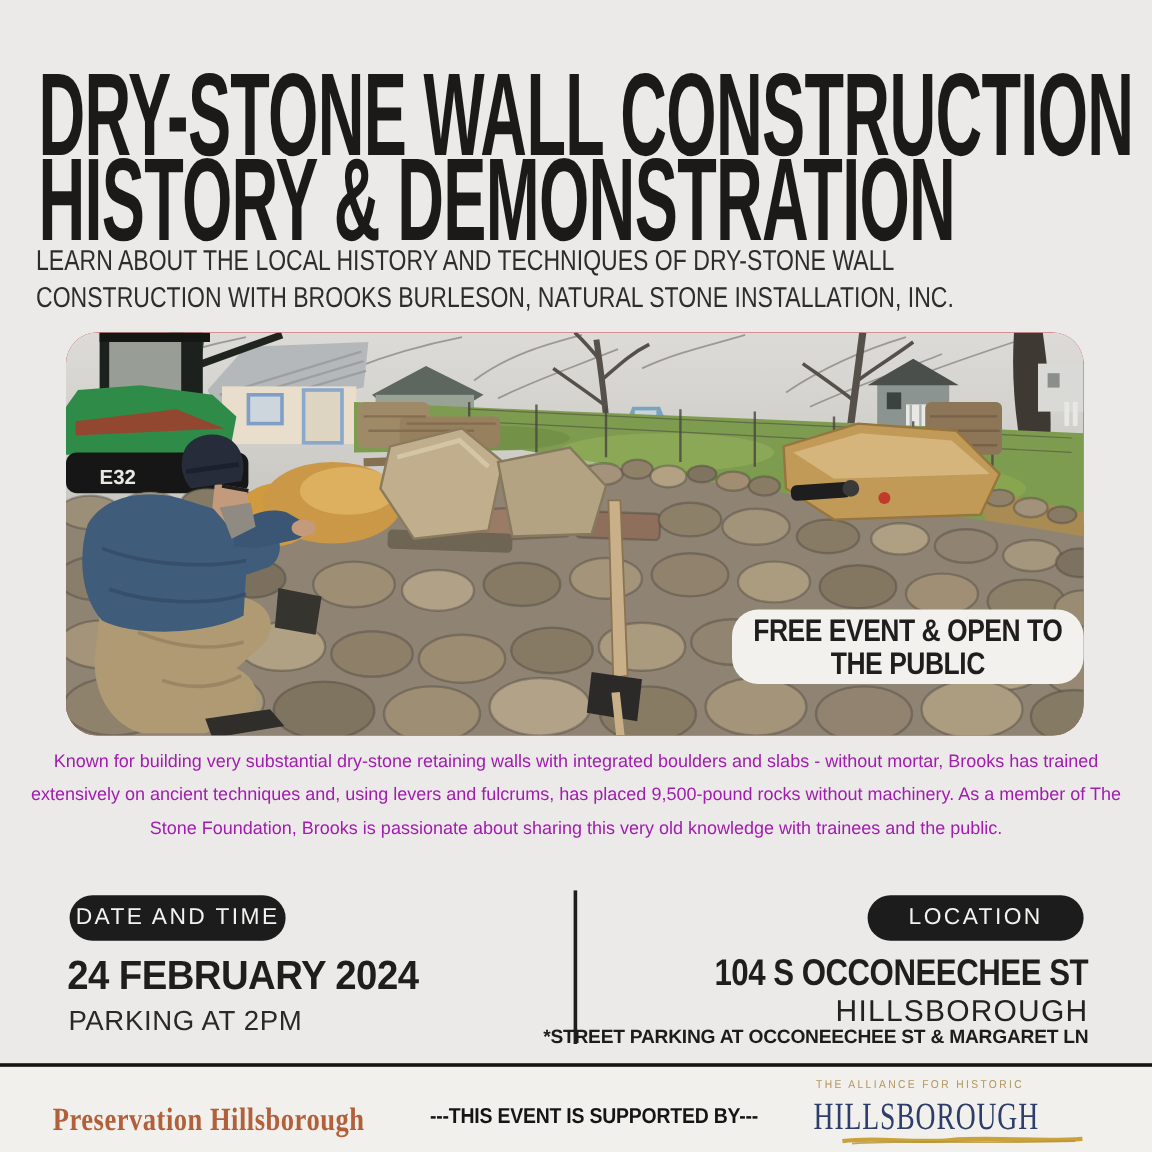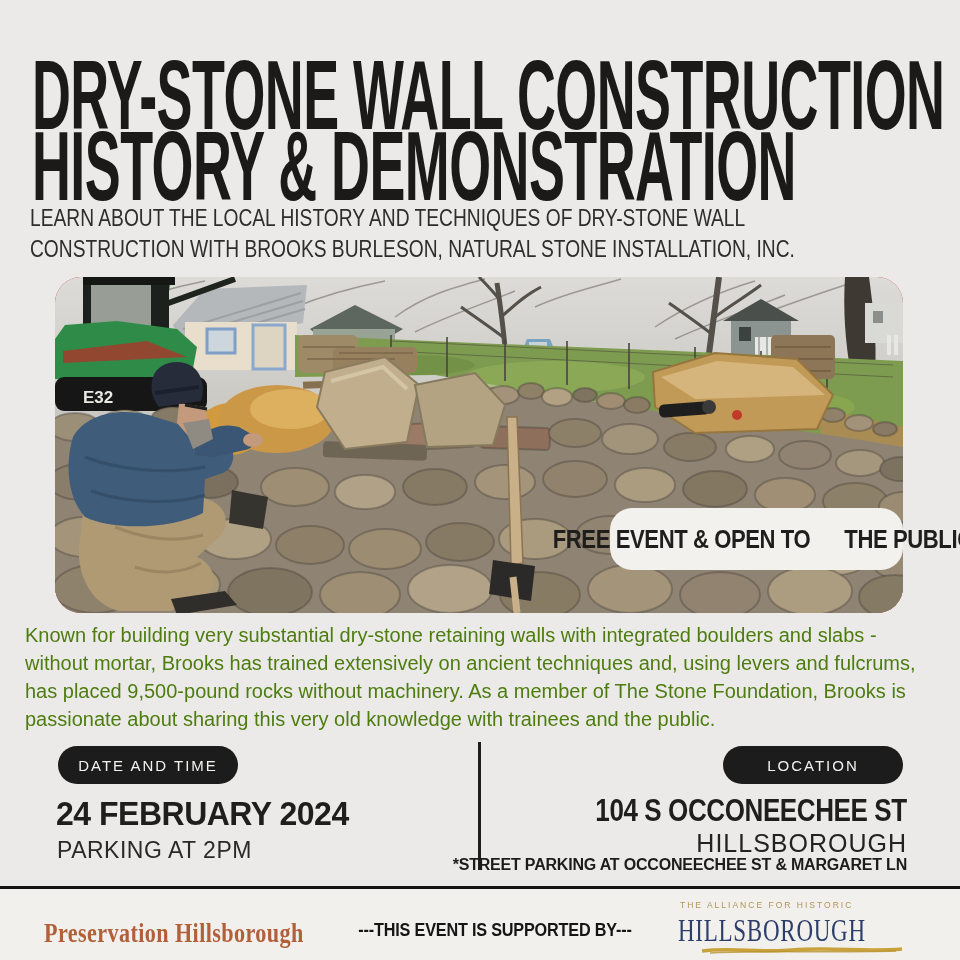--- a/index.html
+++ b/index.html
@@ -20,33 +20,33 @@
     transform:scaleX(0.80);transform-origin:left center;letter-spacing:0;}
   #sub1{top:206px;}
   #sub2{top:237px;}
 
   
   #photo{left:55px;top:277px;width:848px;height:336px;border-radius:26px;
     overflow:hidden;background:#b91c1c;}
 
   
   #badge{left:610px;top:508px;width:293px;height:62px;border-radius:22px;
-    background:#f2f1ee;display:flex;flex-direction:row;align-items:center;
+    background:#f2f1ee;display:flex;flex-direction:column;align-items:center;
     justify-content:center;}
   .badge-line{font-weight:800;font-size:26px;line-height:28px;color:#1f1e1c;
     letter-spacing:-0.5px;transform:scaleX(0.85);transform-origin:center;
     white-space:nowrap;}
 
   
-  #para{left:25px;top:621px;width:910px;text-align:left;font-size:20px;
-    line-height:28px;color:#4d7c0f;}
+  #para{left:25px;top:621px;width:910px;text-align:center;font-size:15px;
+    line-height:28px;color:#a21caf;}
 
   
   .pill{height:38px;border-radius:20px;background:#1c1c1c;display:flex;
-    align-items:center;justify-content:center;color:#f2f2f0;font-size:15px;
+    align-items:center;justify-content:center;color:#f2f2f0;font-size:19px;
     letter-spacing:2px;}
   #pill-date{left:58px;top:746px;width:180px;}
   #pill-loc{top:746px;right:57px;width:180px;}
   #divider{left:478px;top:742px;width:3px;height:128px;background:#1e1e1e;}
 
   #date-main{left:56px;top:794px;font-weight:800;font-size:34px;
     color:#1f1e1c;letter-spacing:-0.5px;transform:scaleX(0.94);
     transform-origin:left center;}
   #date-sub{left:57px;top:837px;font-size:23px;color:#2a2927;letter-spacing:0.5px;}
 

